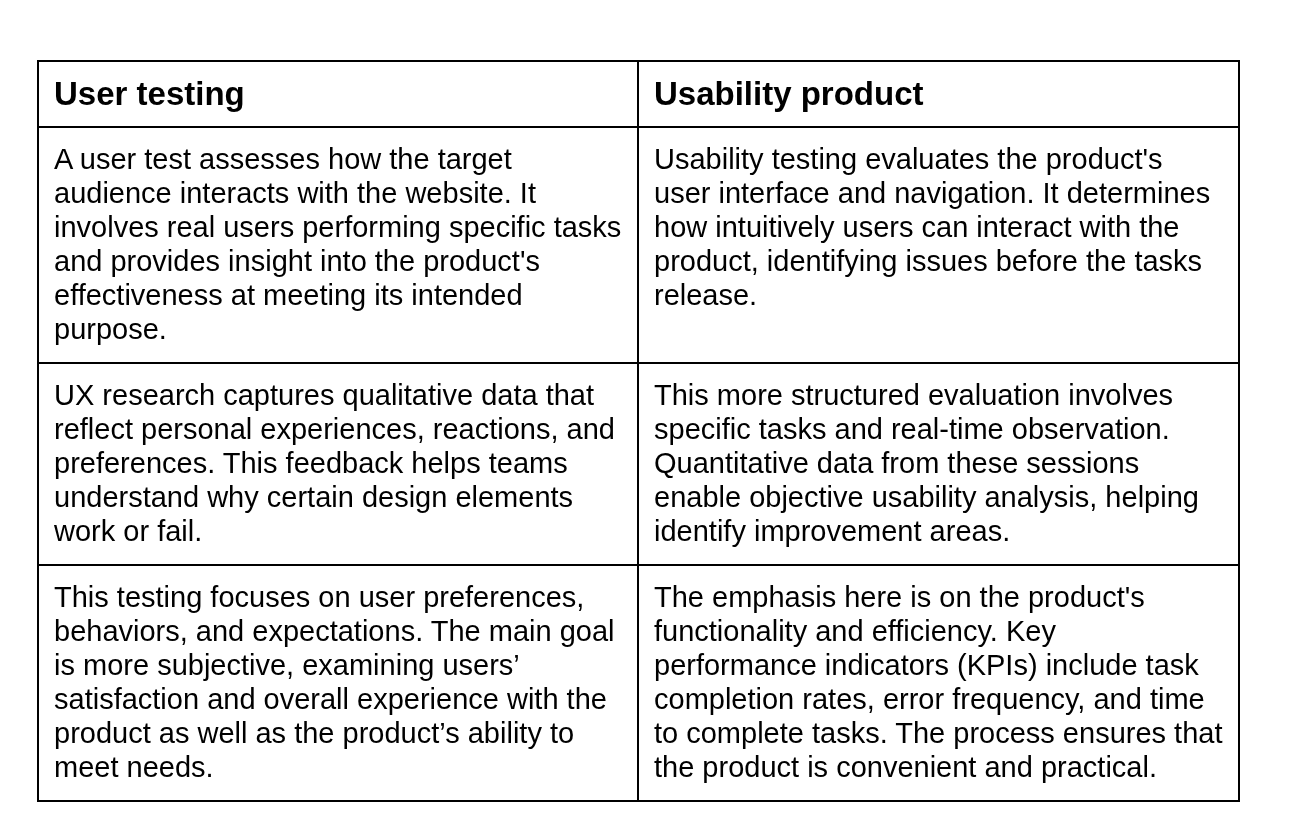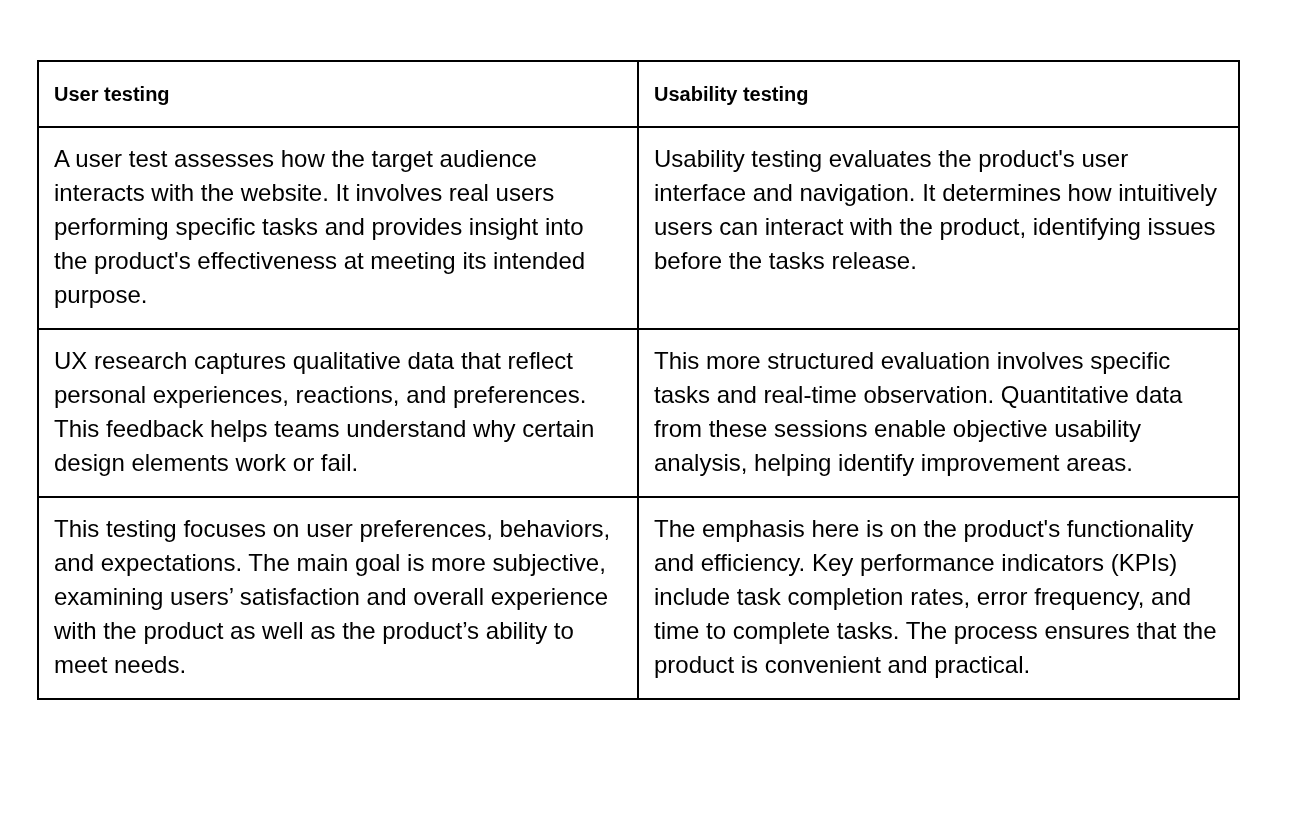--- a/index.html
+++ b/index.html
@@ -35,31 +35,31 @@
 
   .comparison-table col.col-left  { width: 600px; }
   .comparison-table col.col-right { width: 601px; }
 
   .comparison-table th,
   .comparison-table td {
     border: 2px solid #000000;
     vertical-align: top;
     text-align: left;
     padding: 14px 14px 16px 15px;
-    font-size: 24px;
+    font-size: 29px;
     line-height: 34px;
     color: #000000;
     background: #ffffff;
   }
 
   .comparison-table th {
     font-weight: bold;
     padding-top: 17px;
     padding-bottom: 17px;
-    font-size: 20px;
+    font-size: 33px;
     line-height: 30px;
   }
 
   .comparison-table td {
     font-weight: normal;
   }
 
   .cell-text {
     display: block;
     margin: 0;
@@ -72,21 +72,21 @@
 <div class="page">
 
   <table class="comparison-table">
     <colgroup>
       <col class="col-left">
       <col class="col-right">
     </colgroup>
     <thead>
       <tr>
         <th>User testing</th>
-        <th>Usability testing</th>
+        <th>Usability product</th>
       </tr>
     </thead>
     <tbody>
       <tr>
         <td>
           <span class="cell-text">A user test assesses how the target audience interacts with the website. It involves real users performing specific tasks and provides insight into the product's effectiveness at meeting its intended purpose.</span>
         </td>
         <td>
           <span class="cell-text">Usability testing evaluates the product's user interface and navigation. It determines how intuitively users can interact with the product, identifying issues before the tasks release.</span>
         </td>

